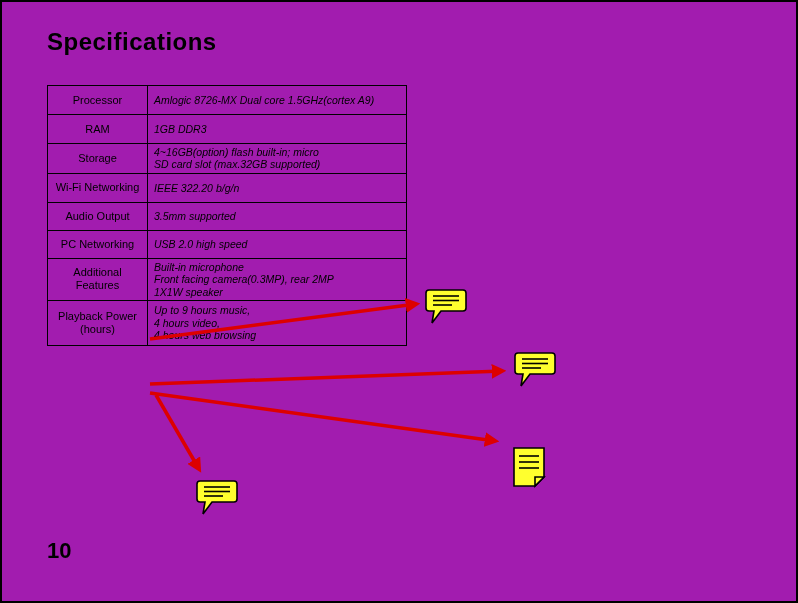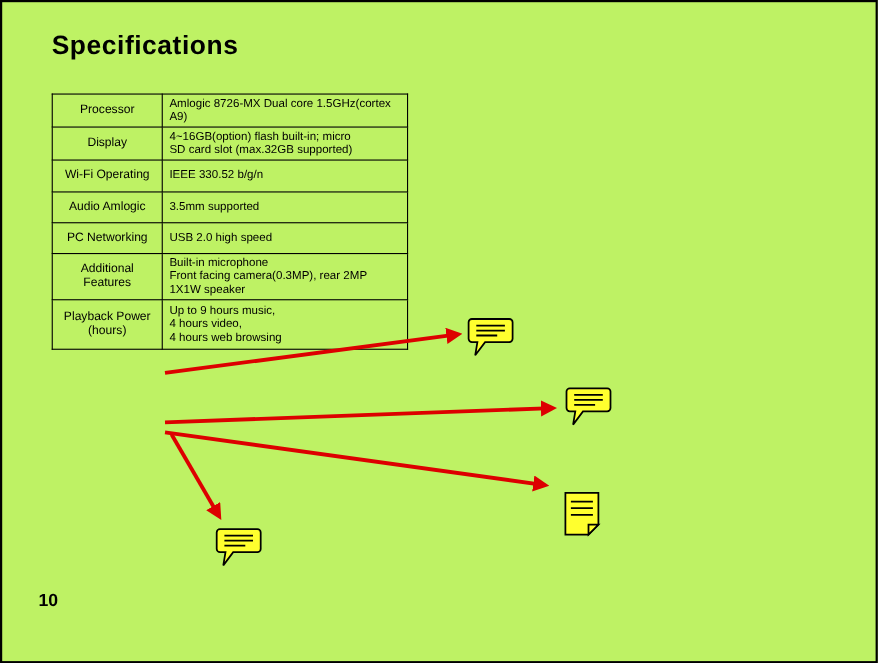--- a/index.html
+++ b/index.html
@@ -1,58 +1,58 @@
 <!DOCTYPE html>
 <html><head>
 <meta charset="utf-8">
 <style>
   * { box-sizing: border-box; }
   body { margin: 0; background: #fff; font-family: "Liberation Sans", sans-serif; }
   .page {
     position: relative;
     width: 798px; height: 603px;
-    background: #bef264;
+    background: #a21caf;
     border: 2px solid #000;
     overflow: hidden;
   }
   .title {
     position: absolute; left: 45px; top: 26px;
     font-size: 24px; font-weight: bold; color: #000;
     letter-spacing: 0.5px;
   }
   .spec-table {
     position: absolute; left: 45px; top: 83px;
-    width: 324px;
+    width: 360px;
     border-collapse: collapse;
     table-layout: fixed;
   }
   .spec-table td {
     border: 1px solid #000;
     font-size: 10.5px;
     color: #000;
     line-height: 1.18;
     white-space: pre-line;
     vertical-align: middle;
     padding: 2px 4px;
   }
   .spec-table td.label {
     width: 100px;
     text-align: center;
     font-size: 11px;
   }
-  .spec-table td.value { padding-left: 6px; }
+  .spec-table td.value { padding-left: 6px; font-style: italic; }
   .spec-table tr.thick td { border-top: 2px solid #000; border-bottom: 2px solid #000; }
   .note-paragraph {
     position: absolute; left: 428px; top: 74px;
     width: 352px;
     font-size: 15.5px; line-height: 1.24; color: #000;
   }
   .page-number {
-    position: absolute; left: 33px; top: 536px;
-    font-size: 16px; font-weight: bold; color: #000;
+    position: absolute; left: 45px; top: 536px;
+    font-size: 22px; font-weight: bold; color: #000;
   }
   .overlay {
     position: absolute; left: 0; top: 0;
     width: 798px; height: 603px;
     pointer-events: none;
   }
   .callout { position: absolute; width: 46px; height: 40px; cursor: pointer; }
   .callout svg { display: block; }
   .c1 { left: 422px; top: 286px; }
   .c2 { left: 511px; top: 349px; }
@@ -65,31 +65,35 @@
 <div class="page">
 
   <div class="title">Specifications</div>
 
   <table class="spec-table">
     <tbody>
       <tr style="height:29px">
         <td class="label">Processor</td>
         <td class="value">Amlogic 8726-MX Dual core 1.5GHz(cortex A9)</td>
       </tr>
+      <tr style="height:29px">
+        <td class="label">RAM</td>
+        <td class="value">1GB DDR3</td>
+      </tr>
       <tr style="height:28px">
-        <td class="label">Display</td>
+        <td class="label">Storage</td>
         <td class="value">4~16GB(option) flash built-in; micro
 SD card slot (max.32GB supported)</td>
       </tr>
       <tr style="height:29px">
-        <td class="label">Wi-Fi Operating</td>
-        <td class="value">IEEE 330.52 b/g/n</td>
+        <td class="label">Wi-Fi Networking</td>
+        <td class="value">IEEE 322.20 b/g/n</td>
       </tr>
       <tr style="height:28px">
-        <td class="label">Audio Amlogic</td>
+        <td class="label">Audio Output</td>
         <td class="value">3.5mm supported</td>
       </tr>
       <tr style="height:28px">
         <td class="label">PC Networking</td>
         <td class="value">USB 2.0 high speed</td>
       </tr>
       <tr style="height:36px">
         <td class="label">Additional Features</td>
         <td class="value">Built-in microphone
 Front facing camera(0.3MP), rear 2MP

